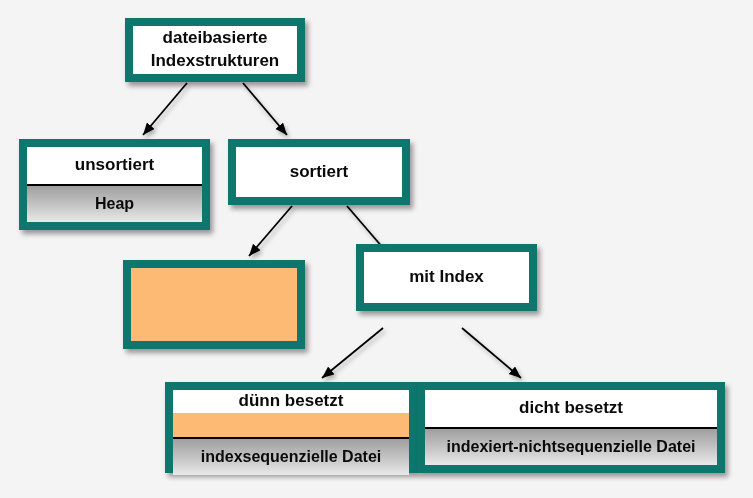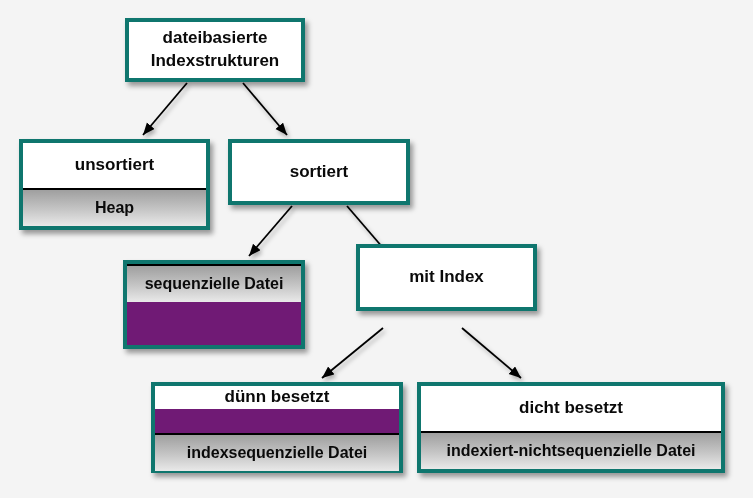--- a/index.html
+++ b/index.html
@@ -24,22 +24,22 @@
     pointer-events: none;
     filter: drop-shadow(2px 3px 2px rgba(0,0,0,0.30));
   }
   .edges-layer line {
     stroke: #000000;
     stroke-width: 1.8;
   }
   .node {
     position: absolute;
     box-sizing: border-box;
-    border: 4px solid #0f766e;
-    background: #701a75;
+    border: 8px solid #0f766e;
+    background: #fdba74;
     display: flex;
     flex-direction: column;
     box-shadow: 3px 4px 5px rgba(0,0,0,0.38);
   }
   .node-label {
     flex: 1 1 auto;
     display: flex;
     align-items: center;
     justify-content: center;
     text-align: center;
@@ -65,21 +65,21 @@
     white-space: nowrap;
     overflow: hidden;
     padding: 0 6px;
   }
   
   .node-root        { left: 125px; top: 18px;  width: 180px; height: 64px; }
   .node-unsortiert  { left: 19px;  top: 139px; width: 191px; height: 91px; }
   .node-sortiert    { left: 228px; top: 139px; width: 182px; height: 66px; }
   .node-ohne-index  { left: 123px; top: 260px; width: 182px; height: 89px; }
   .node-mit-index   { left: 332px; top: 244px; width: 181px; height: 67px; margin-left: 24px; }
-  .node-duenn       { left: 151px; top: 382px; width: 252px; height: 91px; gap: 24px; }
+  .node-duenn       { left: 165px; top: 382px; width: 252px; height: 91px; gap: 24px; }
   .node-dicht       { left: 417px; top: 382px; width: 308px; height: 91px; justify-content: center; }
 </style>
 </head>
 <body>
 
 <div class="canvas">
 
   <svg class="edges-layer" width="753" height="498" viewBox="0 0 753 498" xmlns="http://www.w3.org/2000/svg">
     <defs>
       <marker id="arrowhead" markerUnits="userSpaceOnUse" markerWidth="13" markerHeight="11" refX="12" refY="5" orient="auto">
@@ -101,21 +101,20 @@
   <div class="node node-unsortiert">
     <div class="node-label">unsortiert</div>
     <div class="node-sublabel">Heap</div>
   </div>
 
   <div class="node node-sortiert">
     <div class="node-label">sortiert</div>
   </div>
 
   <div class="node node-ohne-index">
-    <div class="node-sublabel">sequenzielle Datei</div>
   </div>
 
   <div class="node node-mit-index">
     <div class="node-label">mit Index</div>
   </div>
 
   <div class="node node-duenn">
     <div class="node-label">dünn besetzt</div>
     <div class="node-sublabel">indexsequenzielle Datei</div>
   </div>

